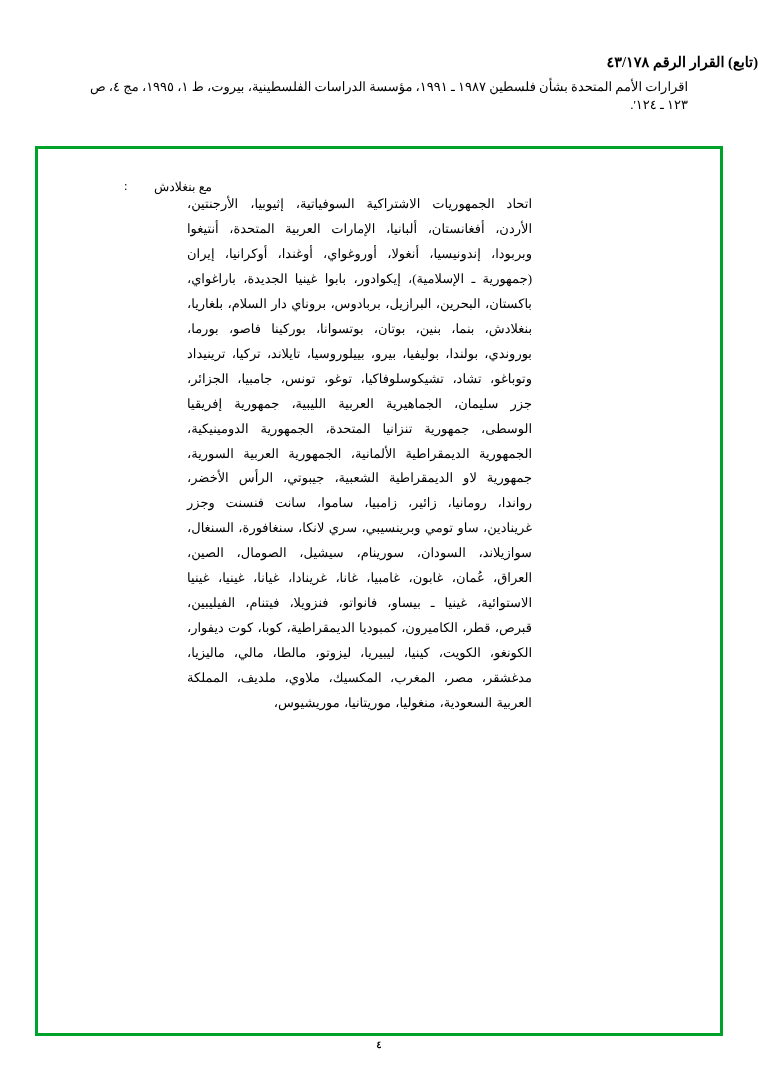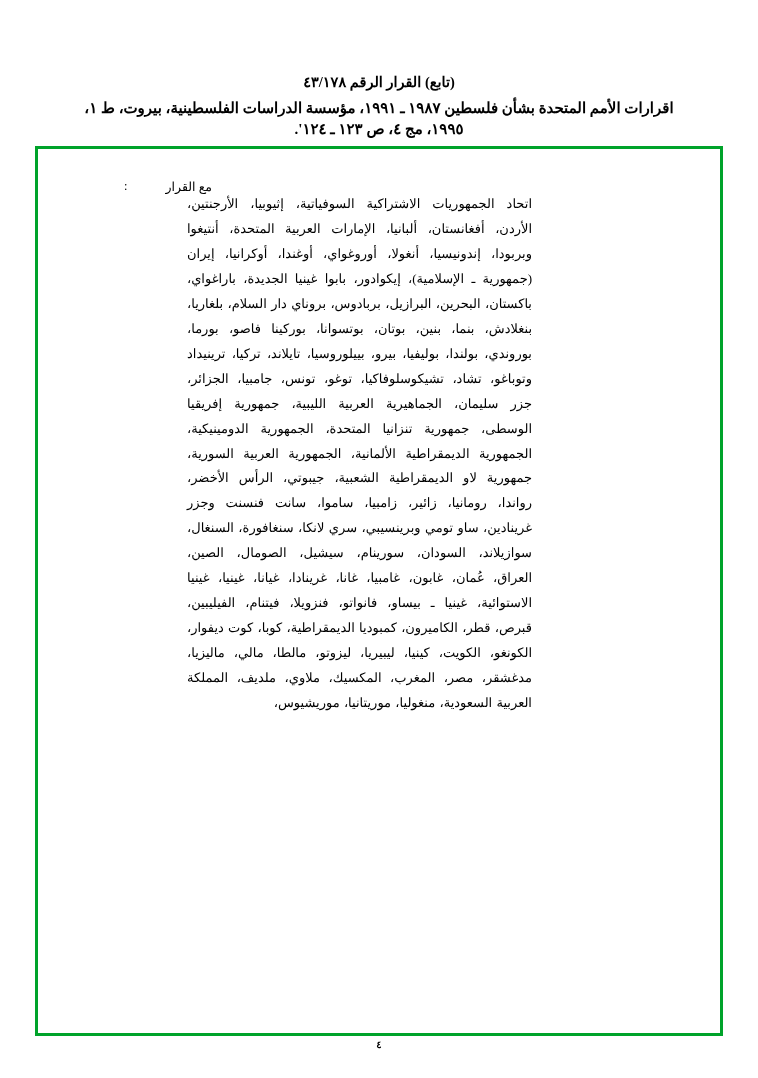--- a/index.html
+++ b/index.html
@@ -16,36 +16,35 @@
     overflow: hidden;
   }
   .page {
     width: 758px;
     height: 1078px;
     position: relative;
     box-sizing: border-box;
   }
   .doc-header {
     position: absolute;
-    top: 72px;
+    top: 52px;
     left: 0;
     right: 0;
-    text-align: center;
   }
   .doc-title {
     font-size: 14.5px;
     font-weight: bold;
     letter-spacing: 0px;
     direction: rtl;
     line-height: 1.4;
   }
   .doc-subtitle {
     margin-top: 6px;
-    font-size: 15px;
-    font-weight: bold;
+    font-size: 13px;
+    font-weight: normal;
     direction: rtl;
     line-height: 1.4;
     padding: 0 70px;
   }
   .content-frame {
     position: absolute;
     top: 146px;
     left: 35px;
     width: 688px;
     height: 890px;
@@ -99,21 +98,21 @@
 
   <div class="doc-header">
     <div class="doc-title">(تابع) القرار الرقم ٤٣/١٧٨</div>
     <div class="doc-subtitle">ا‏قرارات الأمم المتحدة بشأن فلسطين ١٩٨٧ ـ ١٩٩١، مؤسسة الدراسات الفلسطينية، بيروت، ط ١، ١٩٩٥، مج ٤، ص ١٢٣ ـ ١٢٤'.</div>
   </div>
 
   <div class="content-frame" style="border-color: rgb(0, 163, 42);">
 
     <div class="label-col">
       <div class="label-row">
-        <span>مع القرار</span>
+        <span>مع بنغلادش</span>
         <span>:</span>
       </div>
     </div>
 
     <div class="body-block">
       <p class="para">اتحاد الجمهوريات الاشتراكية السوفياتية، إثيوبيا، الأرجنتين، الأردن، أفغانستان، ألبانيا، الإمارات العربية المتحدة، أنتيغوا وبربودا، إندونيسيا، أنغولا، أوروغواي، أوغندا، أوكرانيا، إيران (جمهورية ـ الإسلامية)، إيكوادور، بابوا غينيا الجديدة، باراغواي، باكستان، البحرين، البرازيل، بربادوس، بروناي دار السلام، بلغاريا، بنغلادش، بنما، بنين، بوتان، بوتسوانا، بوركينا فاصو، بورما، بوروندي، بولندا، بوليفيا، بيرو، بييلوروسيا، تايلاند، تركيا، ترينيداد وتوباغو، تشاد، تشيكوسلوفاكيا، توغو، تونس، جامبيا، الجزائر، جزر سليمان، الجماهيرية العربية الليبية، جمهورية إفريقيا الوسطى، جمهورية تنزانيا المتحدة، الجمهورية الدومينيكية، الجمهورية الديمقراطية الألمانية، الجمهورية العربية السورية، جمهورية لاو الديمقراطية الشعبية، جيبوتي، الرأس الأخضر، رواندا، رومانيا، زائير، زامبيا، ساموا، سانت فنسنت وجزر غرينادين، ساو تومي وبرينسيبي، سري لانكا، سنغافورة، السنغال، سوازيلاند، السودان، سورينام، سيشيل، الصومال، الصين، العراق، عُمان، غابون، غامبيا، غانا، غرينادا، غيانا، غينيا، غينيا الاستوائية، غينيا ـ بيساو، فانواتو، فنزويلا، فيتنام، الفيليبين، قبرص، قطر، الكاميرون، كمبوديا الديمقراطية، كوبا، كوت ديفوار، الكونغو، الكويت، كينيا، ليبيريا، ليزوتو، مالطا، مالي، ماليزيا، مدغشقر، مصر، المغرب، المكسيك، ملاوي، ملديف، المملكة العربية السعودية، منغوليا، موريتانيا، موريشيوس،</p>
     </div>
 
   </div>
 

